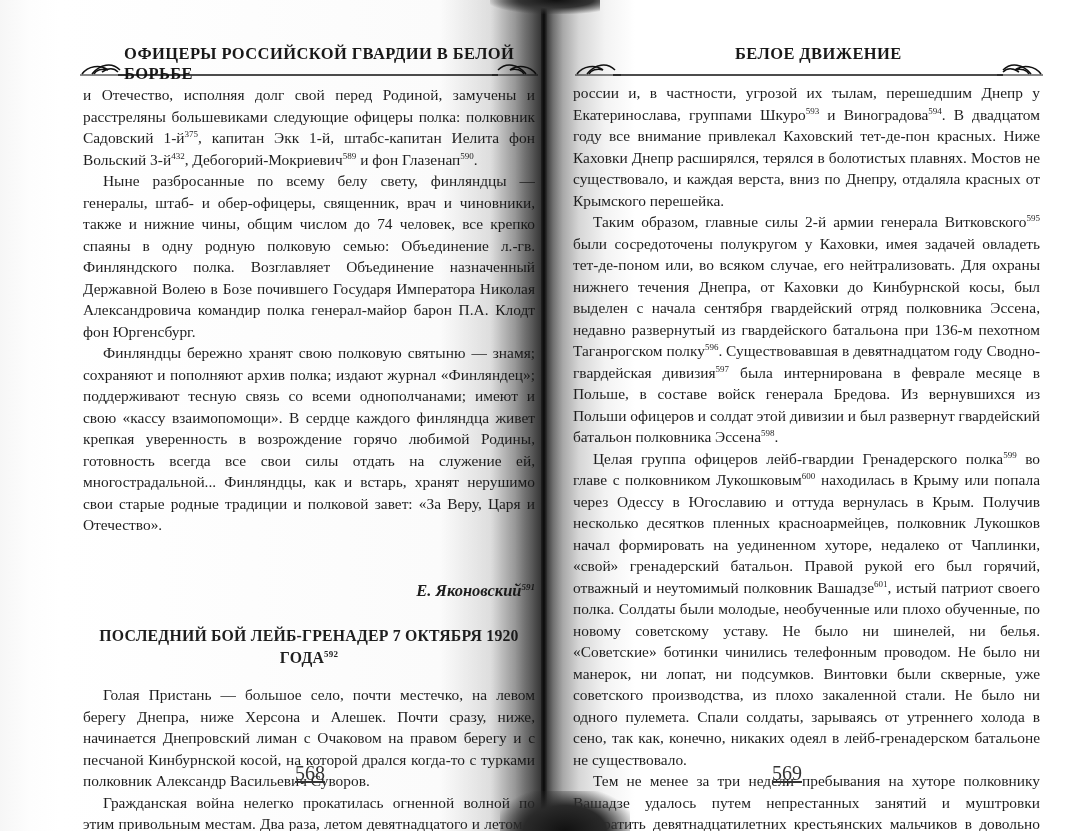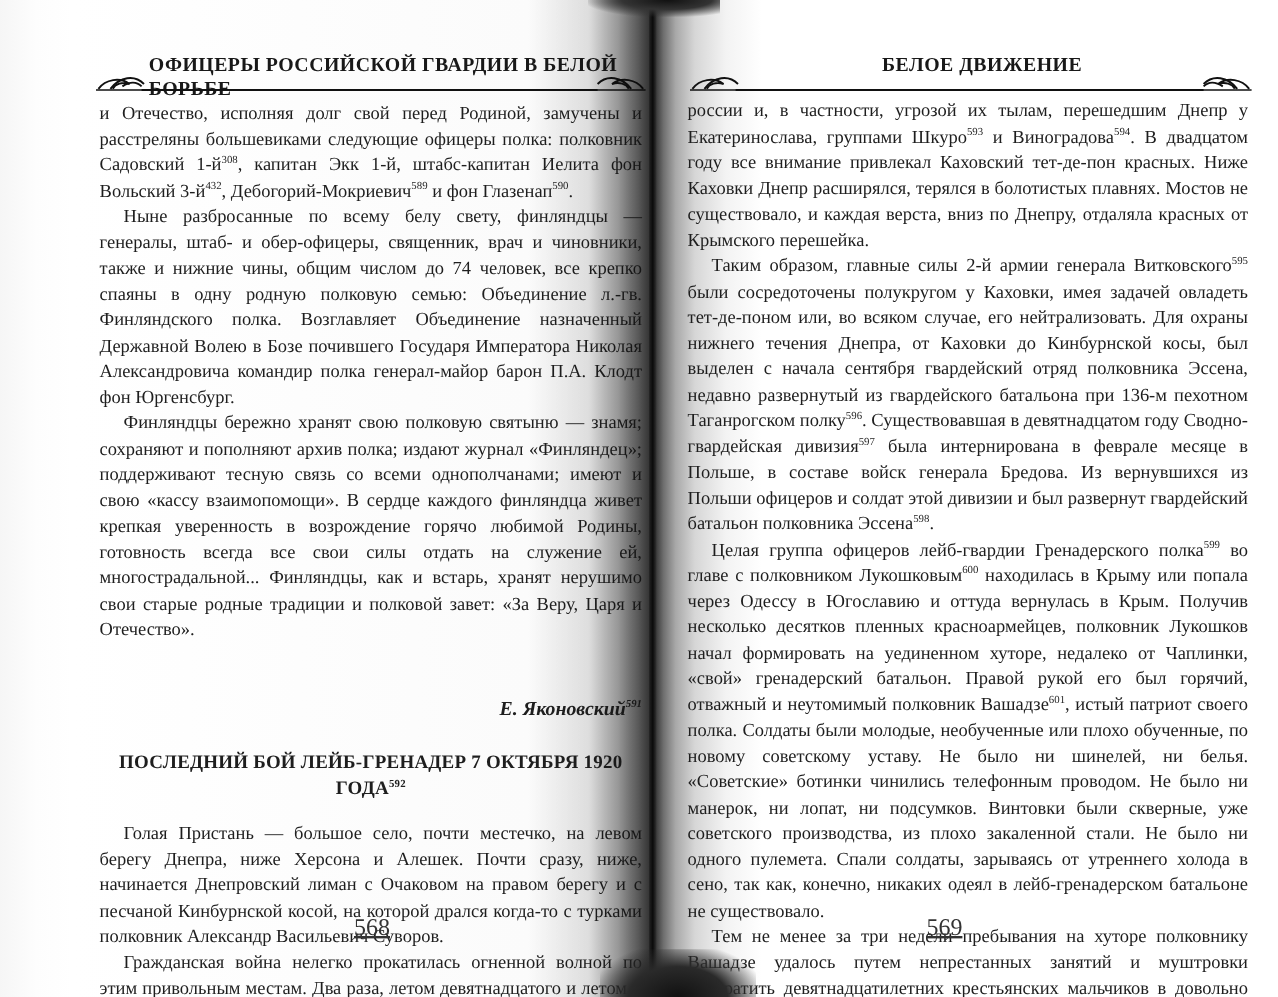--- a/index.html
+++ b/index.html
@@ -98,21 +98,21 @@
         <line x1="40" y1="19" x2="420" y2="19" stroke="#111" stroke-width="1.6"></line>
         <g fill="none" stroke="#111" stroke-width="1.6">
           <path d="M458,18 C452,10 440,8 432,14 C438,12 444,14 446,18"></path>
           <path d="M448,18 C440,8 428,6 420,14"></path>
           <path d="M414,19 L460,19" stroke-width="1.2"></path>
         </g>
       </svg>
     </div>
 
     <div class="text-block" id="left-text">
-        <p class="cont"><span>и Отечество, исполняя долг свой перед Родиной, замучены и расстреляны большевиками следующие офицеры полка: полковник Садовский 1-й</span><sup>308</sup><span>, капитан Экк 1-й, штабс-капитан Иелита фон Вольский 3-й</span><sup>432</sup><span>, Дебогорий-Мокриевич</span><sup>589</sup><span> и фон Глазенап</span><sup>590</sup><span>.</span></p>
+        <p class="cont"><span>и Отечество, исполняя долг свой перед Родиной, замучены и расстреляны большевиками следующие офицеры полка: полковник Садовский 1-й</span><sup>375</sup><span>, капитан Экк 1-й, штабс-капитан Иелита фон Вольский 3-й</span><sup>432</sup><span>, Дебогорий-Мокриевич</span><sup>589</sup><span> и фон Глазенап</span><sup>590</sup><span>.</span></p>
         <p><span>Ныне разбросанные по всему белу свету, финляндцы — генералы, штаб- и обер-офицеры, священник, врач и чиновники, также и нижние чины, общим числом до 74 человек, все крепко спаяны в одну родную полковую семью: Объединение л.-гв. Финляндского полка. Возглавляет Объединение назначенный Державной Волею в Бозе почившего Государя Императора Николая Александровича командир полка генерал-майор барон П.А. Клодт фон Юргенсбург.</span></p>
         <p><span>Финляндцы бережно хранят свою полковую святыню — знамя; сохраняют и пополняют архив полка; издают журнал «Финляндец»; поддерживают тесную связь со всеми однополчанами; имеют и свою «кассу взаимопомощи». В сердце каждого финляндца живет крепкая уверенность в возрождение горячо любимой Родины, готовность всегда все свои силы отдать на служение ей, многострадальной... Финляндцы, как и встарь, хранят нерушимо свои старые родные традиции и полковой завет: «За Веру, Царя и Отечество».</span></p>
         <div class="signature"><span>Е. Яконовский</span><sup>591</sup></div>
         <div class="chapter-title">
           <div><span>ПОСЛЕДНИЙ БОЙ ЛЕЙБ-ГРЕНАДЕР 7 ОКТЯБРЯ 1920 ГОДА</span><sup>592</sup></div>
         </div>
         <p><span>Голая Пристань — большое село, почти местечко, на левом берегу Днепра, ниже Херсона и Алешек. Почти сразу, ниже, начинается Днепровский лиман с Очаковом на правом берегу и с песчаной Кинбурнской косой, на которой дрался когда-то с турками полковник Александр Васильевич Суворов.</span></p>
         <p><span>Гражданская война нелегко прокатилась огненной волной по этим привольным местам. Два раза, летом девятнадцатого и летом и осенью двадцатого года, нижний Днепр представлял из себя месяцами линию фронта. Разрывы снарядов и пулеметные очереди стали для днепровских рыбаков и виноградарей привычными звуками, почти так же, как кваканье лягушек в плавнях, а солдаты, пушки и пулеметы не развлекали больше босоногих мальчишек.</span></p>
       </div>
 

